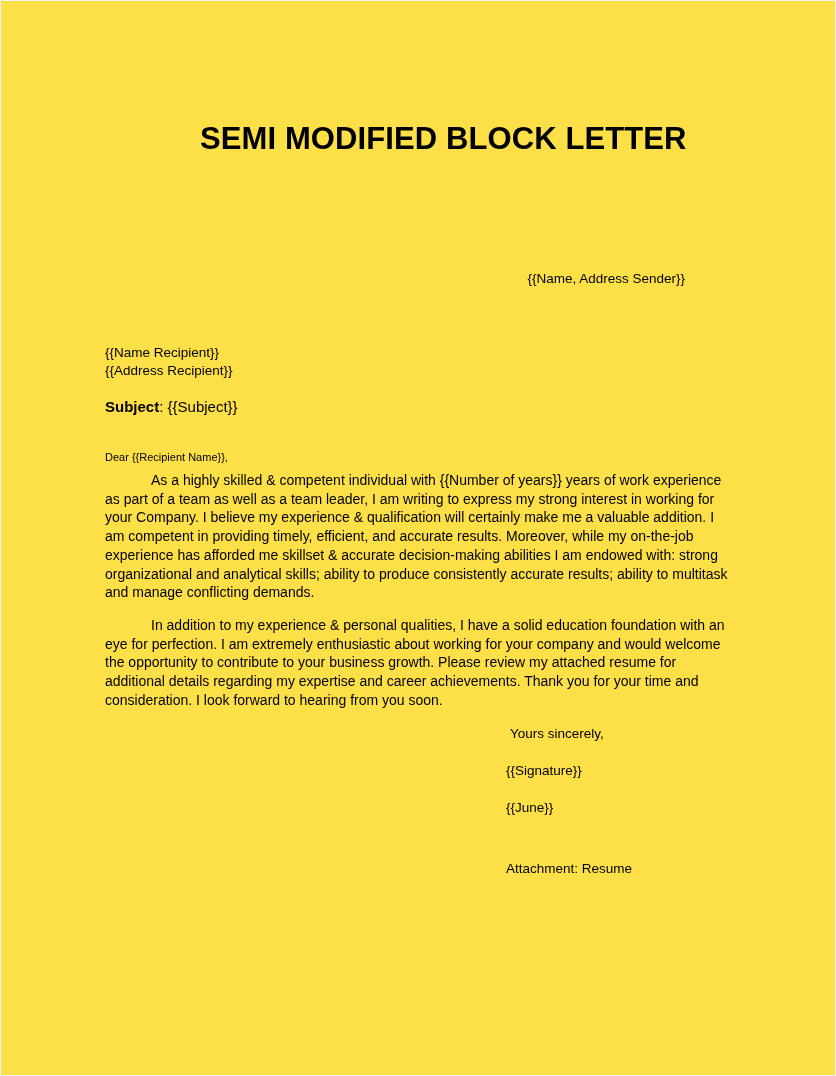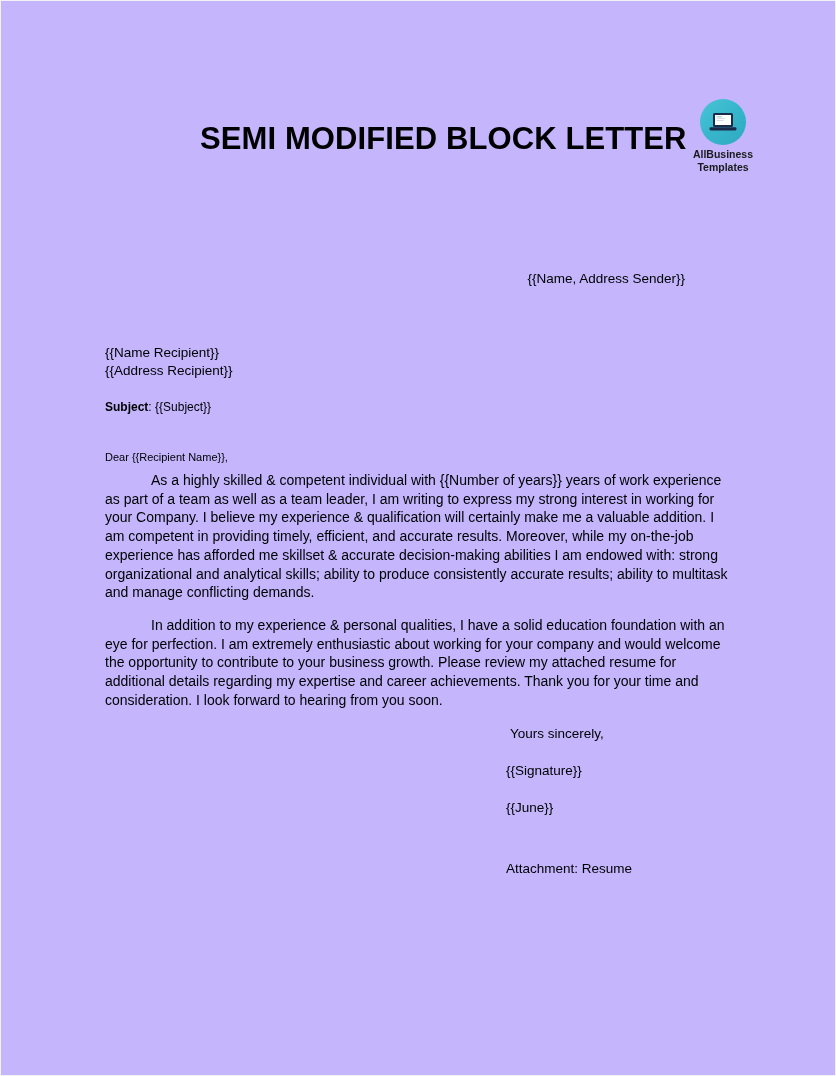--- a/index.html
+++ b/index.html
@@ -12,21 +12,21 @@
     height: 1076px;
     font-family: "Liberation Sans", sans-serif;
     color: #000000;
     -webkit-font-smoothing: antialiased;
   }
 
   .page {
     position: relative;
     width: 836px;
     height: 1076px;
-    background: #c4b5fd;
+    background: #fde047;
     box-sizing: border-box;
     border: 1px solid #f2f2f2;
     overflow: hidden;
   }
 
   
   .doc-title {
     position: absolute;
     left: 199px;
     top: 118px;
@@ -87,21 +87,21 @@
     left: 104px;
     top: 343px;
     font-size: 13.5px;
     line-height: 18px;
   }
 
   .subject-line {
     position: absolute;
     left: 104px;
     top: 397px;
-    font-size: 12px;
+    font-size: 15px;
     line-height: 18px;
   }
   .subject-line .lbl { font-weight: bold; }
 
   .salutation {
     position: absolute;
     left: 104px;
     top: 447px;
     font-size: 11px;
     line-height: 18px;
@@ -138,38 +138,20 @@
     line-height: 18px;
   }
 </style>
 </head>
 <body>
 
 <div class="page">
 
   <div class="doc-title">SEMI MODIFIED BLOCK LETTER</div>
 
-  <div class="logo-block">
-    <div class="logo-circle">
-      <span>
-        <svg width="28" height="22" viewBox="0 0 28 22" xmlns="http://www.w3.org/2000/svg">
-          <rect x="4" y="2" width="20" height="14" rx="1.6" fill="#1b2a4a"></rect>
-          <rect x="6" y="4" width="16" height="10" fill="#ffffff"></rect>
-          <rect x="7.6" y="5.4" width="5.5" height="0.9" fill="#9fb3c8"></rect>
-          <rect x="7.6" y="7.2" width="8.5" height="0.9" fill="#cfd8e3"></rect>
-          <rect x="7.6" y="9.0" width="7" height="0.9" fill="#cfd8e3"></rect>
-          <rect x="0.5" y="16.2" width="27" height="3.2" rx="1.4" fill="#1b2a4a"></rect>
-        </svg>
-      </span>
-    </div>
-    <div class="logo-caption">
-      <div>AllBusiness</div>
-      <div>Templates</div>
-    </div>
-  </div>
 
   <div class="sender-block">
     <div>{{Name, Address Sender}}</div>
   </div>
 
   <div class="recipient-block">
     <div>{{Name Recipient}}</div>
     <div>{{Address Recipient}}</div>
   </div>
 

